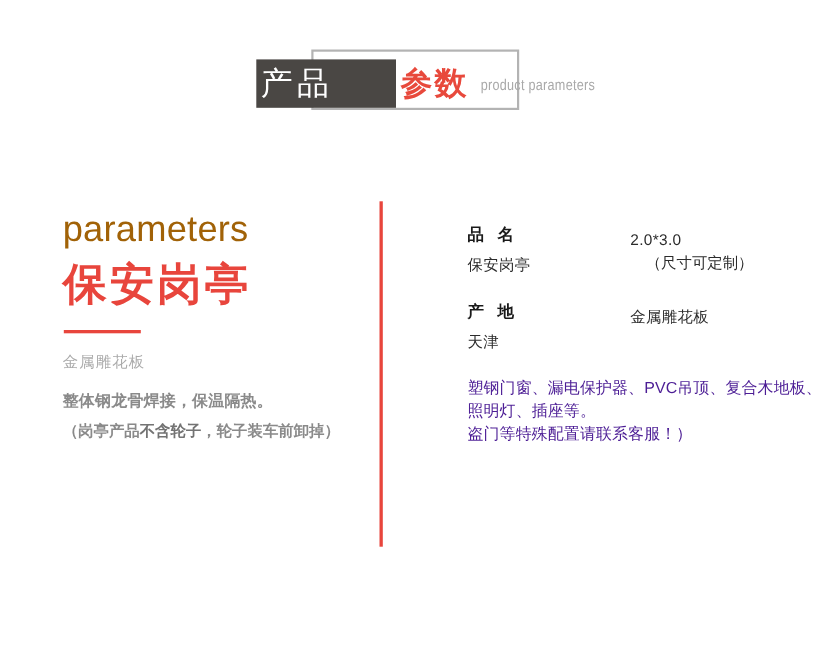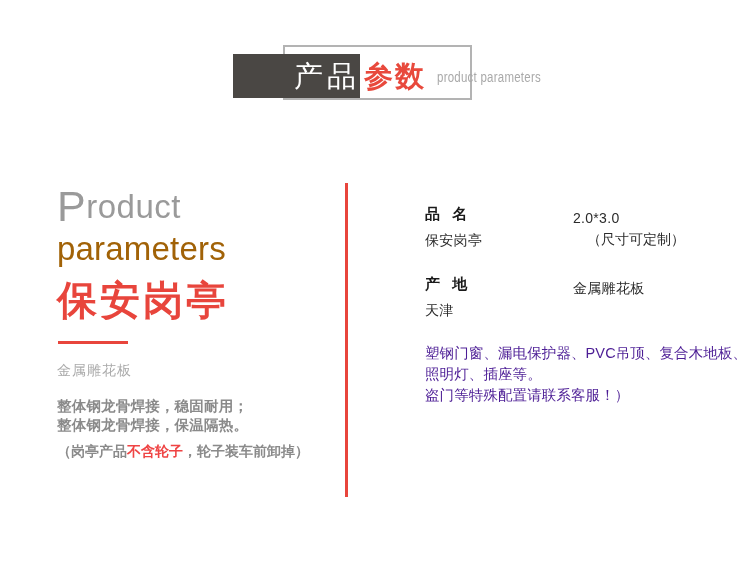--- a/index.html
+++ b/index.html
@@ -41,21 +41,21 @@
     height: 44px;
     background: #4a4744;
   }
   .banner-cn1 {
     position: absolute;
     left: 233px;
     top: 54px;
     width: 127px;
     height: 44px;
     line-height: 44px;
-    text-align: right;
+    text-align: left;
     color: #ffffff;
     font-size: 29px;
     letter-spacing: 4px;
     text-indent: 4px;
     font-weight: 400;
     white-space: nowrap;
   }
   .banner-cn2 {
     position: absolute;
     left: 364px;
@@ -146,21 +146,21 @@
   .note-line {
     margin-top: 7px;
     color: #8a8a8a;
     font-size: 14px;
     line-height: 19px;
     font-weight: 700;
     letter-spacing: 0px;
     white-space: nowrap;
   }
   .note-line .hl {
-    color: #ef4444;
+    color: #737373;
   }
 
   
   .v-divider {
     position: absolute;
     left: 345px;
     top: 183px;
     width: 3px;
     height: 314px;
     background: #e8453c;
@@ -235,27 +235,25 @@
 
 <div class="banner">
   <div class="banner-outline"></div>
   <div class="banner-darkbox"></div>
   <div class="banner-cn1">产品</div>
   <div class="banner-cn2">参数</div>
   <div class="banner-en">product parameters</div>
 </div>
 
 <div class="left-col">
-  <div class="pp-line1"><span class="cap">P</span><span>roduct</span></div>
   <div class="pp-line2">parameters</div>
   <div class="title-cn">保安岗亭</div>
   <div class="red-rule"></div>
   <div class="sub-material">金属雕花板</div>
   <div class="desc-block">
-    <div>整体钢龙骨焊接，稳固耐用；</div>
     <div>整体钢龙骨焊接，保温隔热。</div>
   </div>
   <div class="note-line"><span>（岗亭产品</span><span class="hl">不含轮子</span><span>，轮子装车前卸掉）</span></div>
 </div>
 
 <div class="v-divider"></div>
 
 <div class="right-col">
 
   <div class="spec-row">

